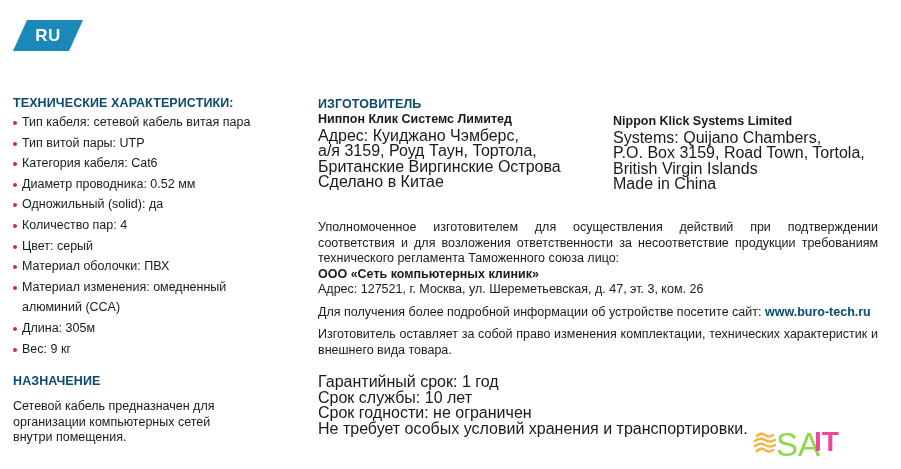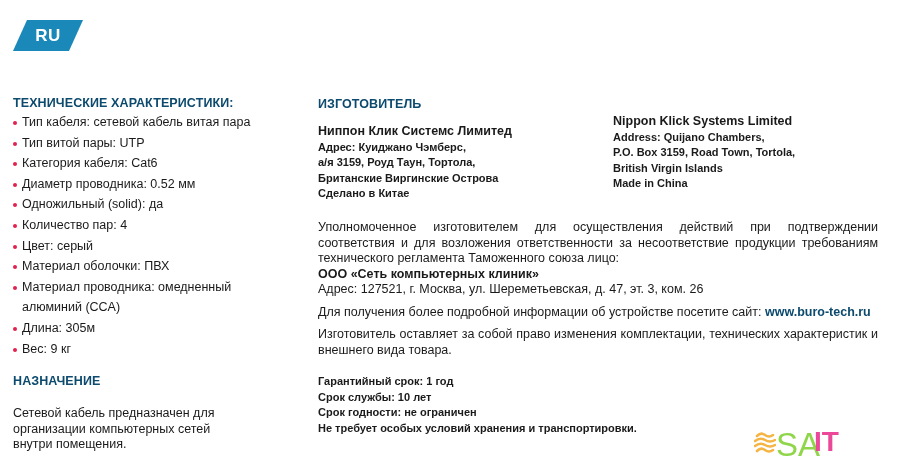--- a/index.html
+++ b/index.html
@@ -28,26 +28,26 @@
     .col-left { position: absolute; left: 13px; top: 96px; width: 290px; }
     .spec-list { list-style: none; margin-top: 2px; }
     .spec-list li {
       font-size: 12.5px; line-height: 20.6px; position: relative; padding-left: 9px;
     }
     .spec-list li .bullet {
       position: absolute; left: 0; top: 9px; width: 4px; height: 4px;
       border-radius: 50%; background: #e0234e;
     }
     .purpose { position: absolute; left: 13px; top: 374px; width: 240px; }
-    .purpose p { font-size: 12.5px; line-height: 15.5px; margin-top: 18px; }
+    .purpose p { font-size: 12.5px; line-height: 15.5px; margin-top: 11px; }
 
     .col-mid { position: absolute; left: 318px; top: 97px; width: 280px; }
-    .col-mid .heading { margin-bottom: 13px; }
+    .col-mid .heading { margin-bottom: 1px; }
     .mfr-name { font-weight: bold; font-size: 12.5px; line-height: 15.5px; }
-    .addr-line { font-size: 11px; line-height: 15.5px; font-weight: bold; }
+    .addr-line { font-size: 16px; line-height: 15.5px; }
 
     .col-en { position: absolute; left: 613px; top: 114px; width: 260px; }
 
     .block { position: absolute; left: 318px; width: 560px; }
     .justify {
       font-size: 12.5px; line-height: 15.5px; text-align: justify;
       text-align-last: left;
     }
     .bold { font-weight: bold; }
     .link { color: #0c4a6e; font-weight: bold; }
@@ -80,21 +80,21 @@
     <div class="heading">ТЕХНИЧЕСКИЕ ХАРАКТЕРИСТИКИ:</div>
     <ul class="spec-list">
       <li><span class="bullet"></span><span>Тип кабеля: сетевой кабель витая пара</span></li>
       <li><span class="bullet"></span><span>Тип витой пары: UTP</span></li>
       <li><span class="bullet"></span><span>Категория кабеля: Cat6</span></li>
       <li><span class="bullet"></span><span>Диаметр проводника: 0.52 мм</span></li>
       <li><span class="bullet"></span><span>Одножильный (solid): да</span></li>
       <li><span class="bullet"></span><span>Количество пар: 4</span></li>
       <li><span class="bullet"></span><span>Цвет: серый</span></li>
       <li><span class="bullet"></span><span>Материал оболочки: ПВХ</span></li>
-      <li><span class="bullet"></span><span>Материал проводника: омедненный</span></li>
+      <li><span class="bullet"></span><span>Материал изменения: омедненный</span></li>
       <li><span>алюминий (CCA)</span></li>
       <li><span class="bullet"></span><span>Длина: 305м</span></li>
       <li><span class="bullet"></span><span>Вес: 9 кг</span></li>
     </ul>
   </div>
 
   <div class="purpose">
     <div class="heading">НАЗНАЧЕНИЕ</div>
     <p>Сетевой кабель предназначен для</p>
     <p style="margin-top:0">организации компьютерных сетей</p>
@@ -105,21 +105,21 @@
     <div class="heading">ИЗГОТОВИТЕЛЬ</div>
     <div class="mfr-name">Ниппон Клик Системс Лимитед</div>
     <div class="addr-line">Адрес: Куиджано Чэмберс,</div>
     <div class="addr-line">а/я 3159, Роуд Таун, Тортола,</div>
     <div class="addr-line">Британские Виргинские Острова</div>
     <div class="addr-line">Сделано в Китае</div>
   </div>
 
   <div class="col-en">
     <div class="mfr-name">Nippon Klick Systems Limited</div>
-    <div class="addr-line">Address: Quijano Chambers,</div>
+    <div class="addr-line">Systems: Quijano Chambers,</div>
     <div class="addr-line">P.O. Box 3159, Road Town, Tortola,</div>
     <div class="addr-line">British Virgin Islands</div>
     <div class="addr-line">Made in China</div>
   </div>
 
   <div class="block" style="top:220px;">
     <div class="justify">Уполномоченное изготовителем для осуществления действий при подтверждении соответствия и для возложения ответственности за несоответствие продукции требованиям технического регламента Таможенного союза лицо:</div>
     <div class="justify bold">ООО «Сеть компьютерных клиник»</div>
     <div class="justify">Адрес: 127521, г. Москва, ул. Шереметьевская, д. 47, эт. 3, ком. 26</div>
   </div>

